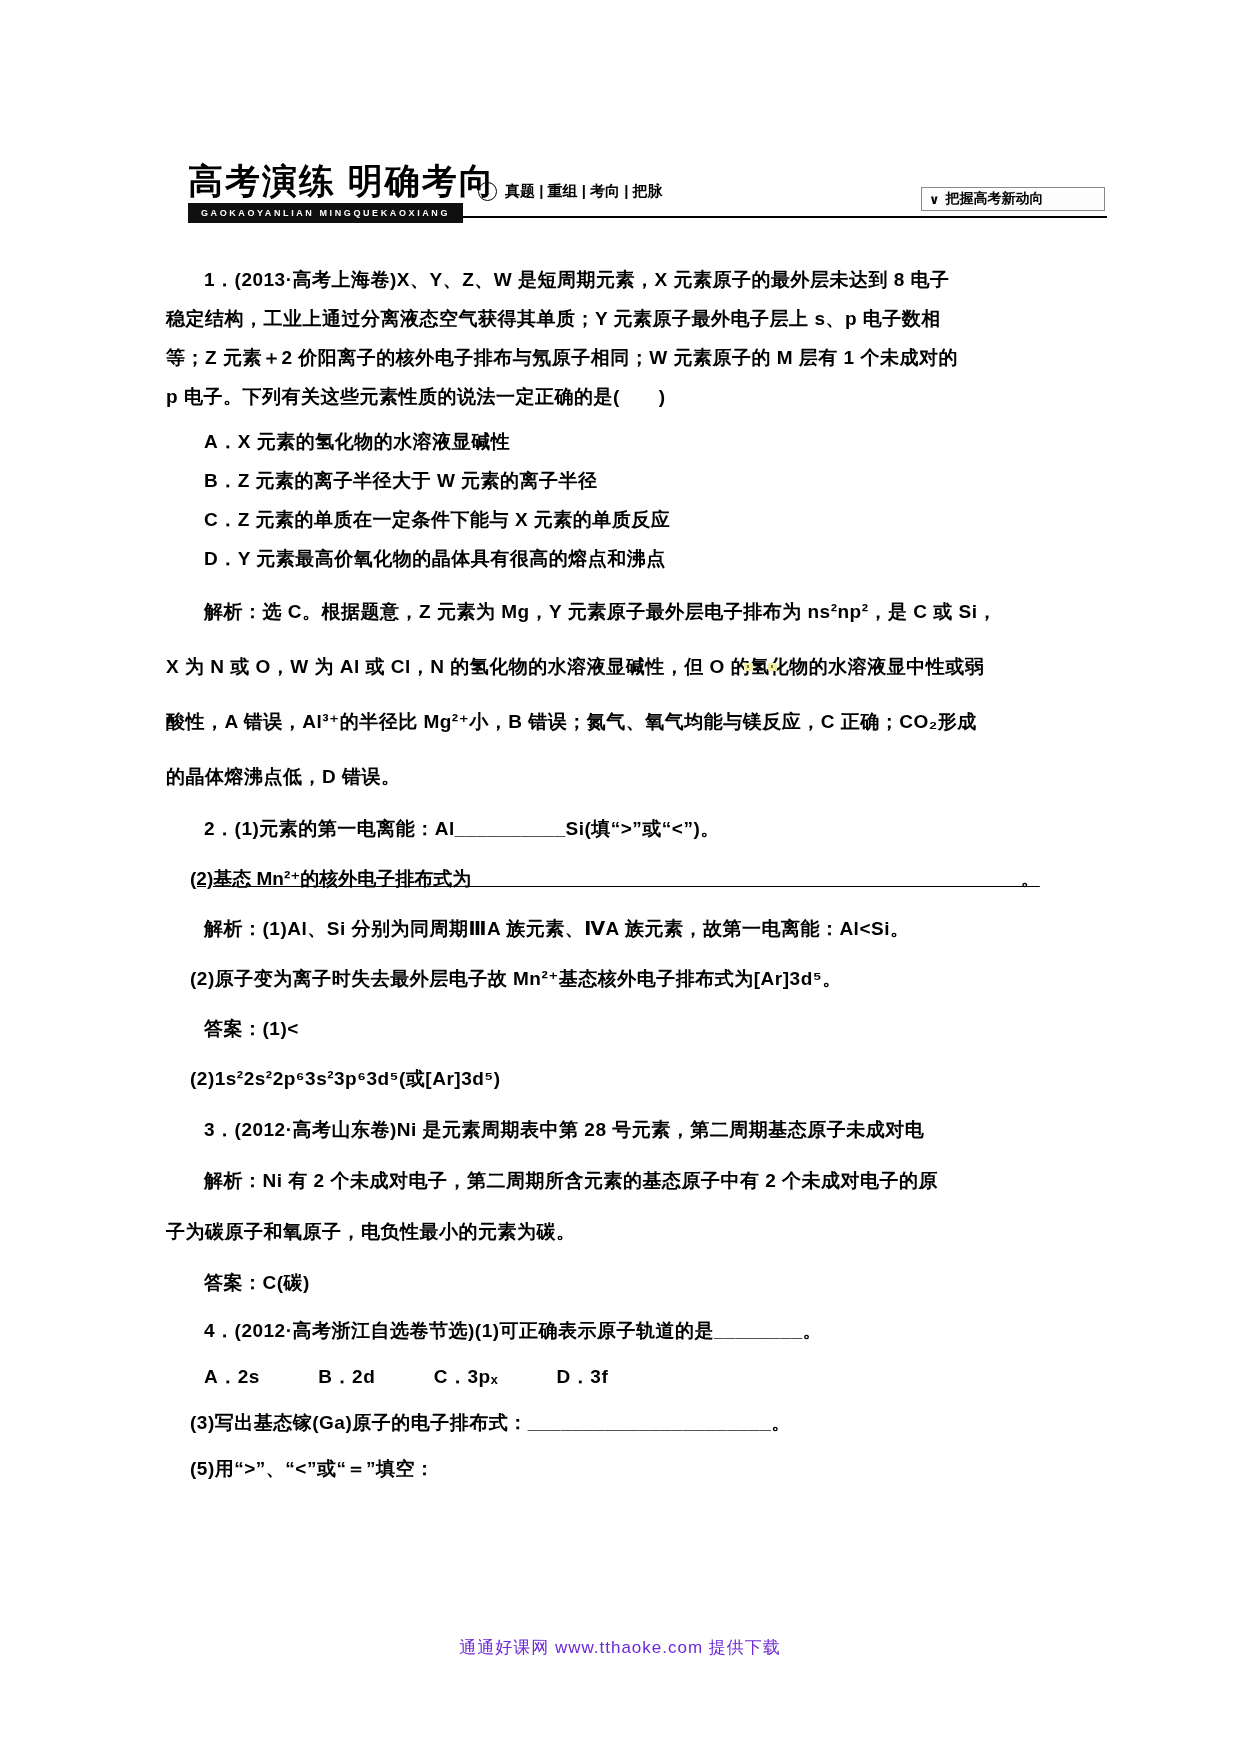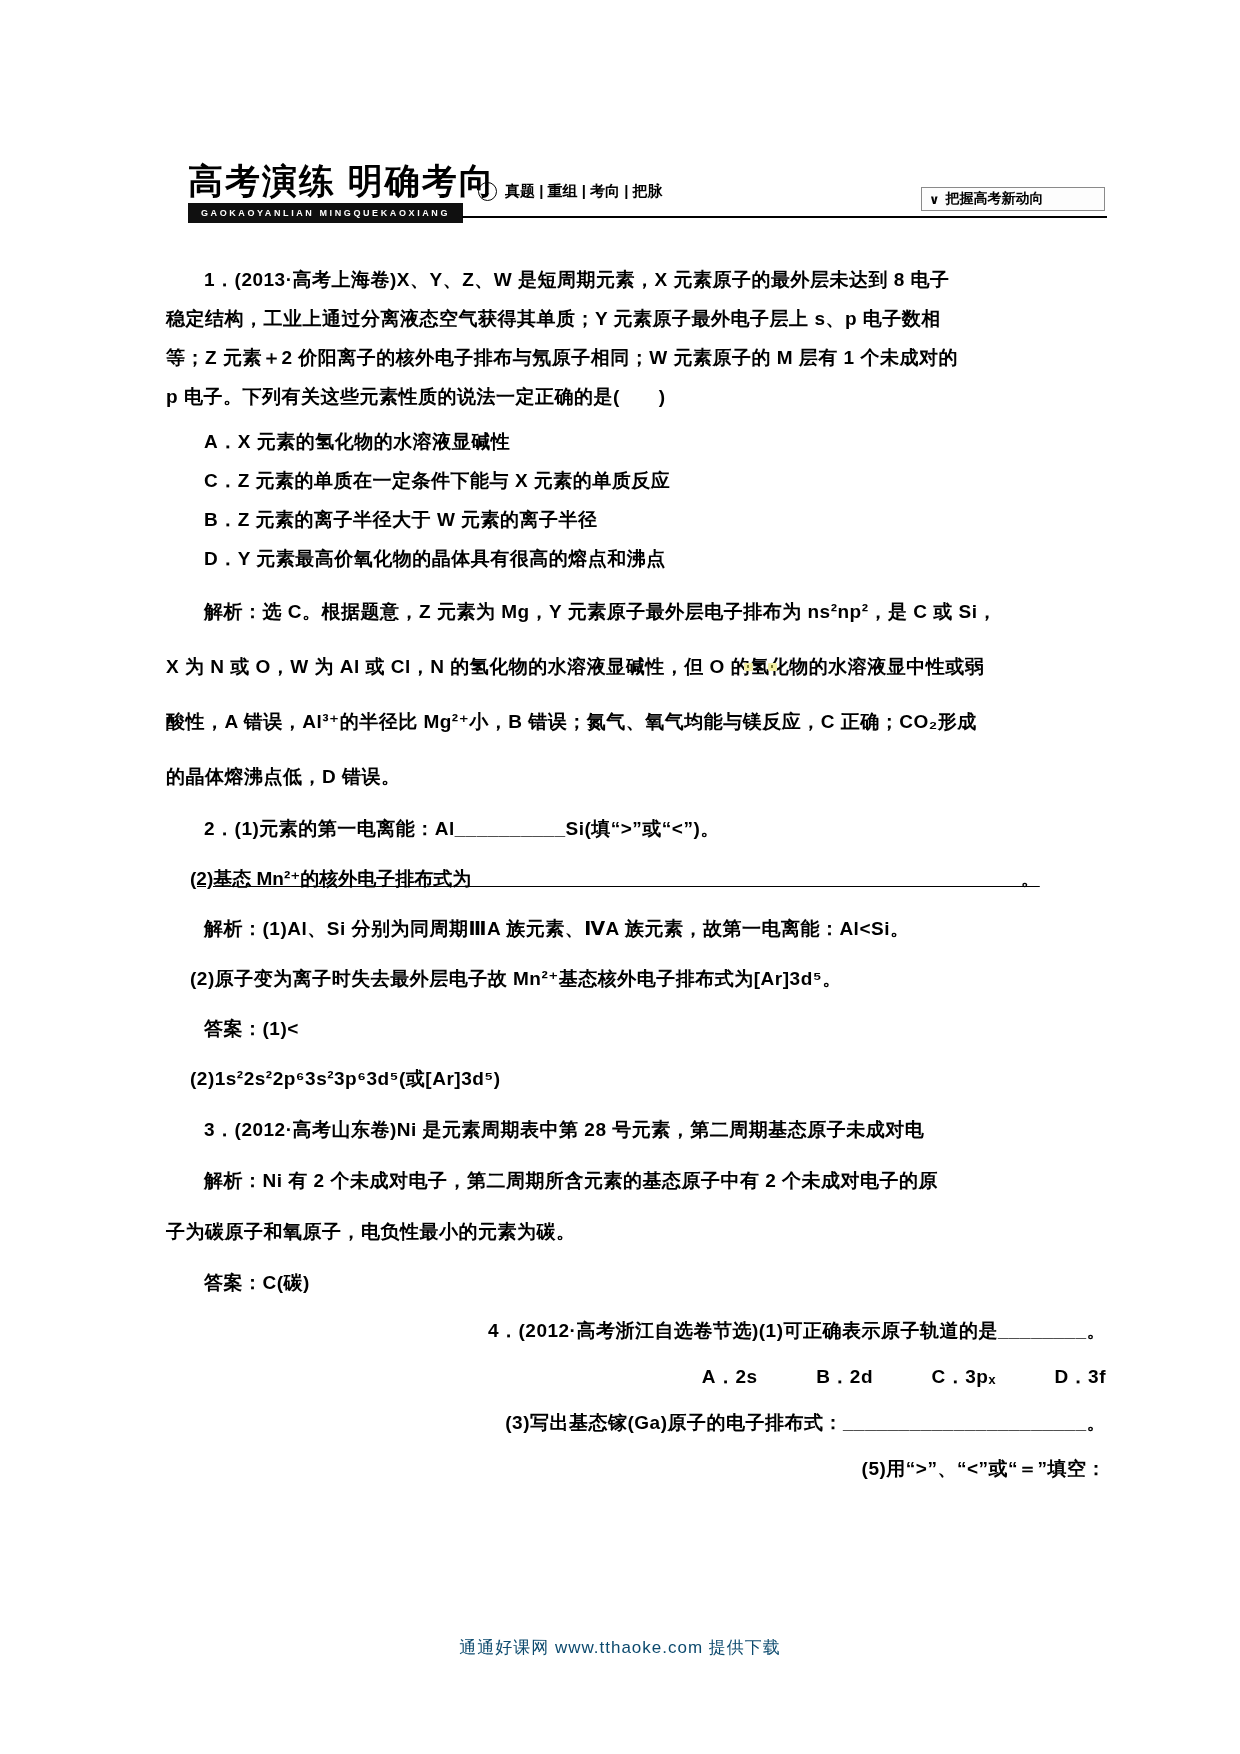--- a/index.html
+++ b/index.html
@@ -47,37 +47,37 @@
     font-size:19px;font-weight:700;line-height:39px;
     letter-spacing:0.5px;
   }
   .ln{white-space:nowrap;}
   .ind{padding-left:38px;}
   .ind-sm{padding-left:24px;}
   .opt{line-height:39px;}
   .wide{line-height:55px;}
   .mid{line-height:50px;}
   .q3l{line-height:51px;}
-  .q4l{line-height:46px;text-align:right;}
+  .q4l{line-height:46px;}
   .gap-top{margin-top:6px;}
   .blank{letter-spacing:0;text-decoration:underline;}
 
   
   .mark{
     position:absolute;width:9px;height:8px;background:#f4f0a6;
     border-radius:1px;
   }
   .mark:after{content:"";position:absolute;left:3px;top:2px;width:2px;height:3px;background:#7a7a33;}
   .mark-1{left:744px;top:663px;}
   .mark-2{left:768px;top:663px;}
 
   
   .footer{
     position:absolute;left:0;top:1636px;width:1240px;
-    text-align:center;font-size:17px;font-weight:400;color:#0c4a6e;
+    text-align:center;font-size:17px;font-weight:400;color:#6d28d9;
     letter-spacing:1px;
   }
 </style>
 </head>
 <body>
 
 <div class="page">
 
   <div class="hdr">
     <div class="hdr-title">高考演练 明确考向</div>
@@ -94,22 +94,22 @@
   </div>
 
   <div class="content">
 
     <section>
       <div class="ln ind">1．(2013·高考上海卷)X、Y、Z、W 是短周期元素，X 元素原子的最外层未达到 8 电子</div>
       <div class="ln">稳定结构，工业上通过分离液态空气获得其单质；Y 元素原子最外电子层上 s、p 电子数相</div>
       <div class="ln">等；Z 元素＋2 价阳离子的核外电子排布与氖原子相同；W 元素原子的 M 层有 1 个未成对的</div>
       <div class="ln">p 电子。下列有关这些元素性质的说法一定正确的是(　　)</div>
       <div class="ln ind opt gap-top">A．X 元素的氢化物的水溶液显碱性</div>
+      <div class="ln ind opt">B．Z 元素的离子半径大于 W 元素的离子半径</div>
       <div class="ln ind opt">C．Z 元素的单质在一定条件下能与 X 元素的单质反应</div>
-      <div class="ln ind opt">B．Z 元素的离子半径大于 W 元素的离子半径</div>
       <div class="ln ind opt">D．Y 元素最高价氧化物的晶体具有很高的熔点和沸点</div>
       <div class="ln ind wide gap-top">解析：选 C。根据题意，Z 元素为 Mg，Y 元素原子最外层电子排布为 ns²np²，是 C 或 Si，</div>
       <div class="ln wide">X 为 N 或 O，W 为 Al 或 Cl，N 的氢化物的水溶液显碱性，但 O 的氢化物的水溶液显中性或弱</div>
       <div class="ln wide">酸性，A 错误，Al³⁺的半径比 Mg²⁺小，B 错误；氮气、氧气均能与镁反应，C 正确；CO₂形成</div>
       <div class="ln wide">的晶体熔沸点低，D 错误。</div>
     </section>
 
     <section>
       <div class="ln ind mid">2．(1)元素的第一电离能：Al__________Si(填“&gt;”或“&lt;”)。</div>
       <div class="ln ind-sm mid blank">(2)基态 Mn²⁺的核外电子排布式为____________________________________________________。</div>

